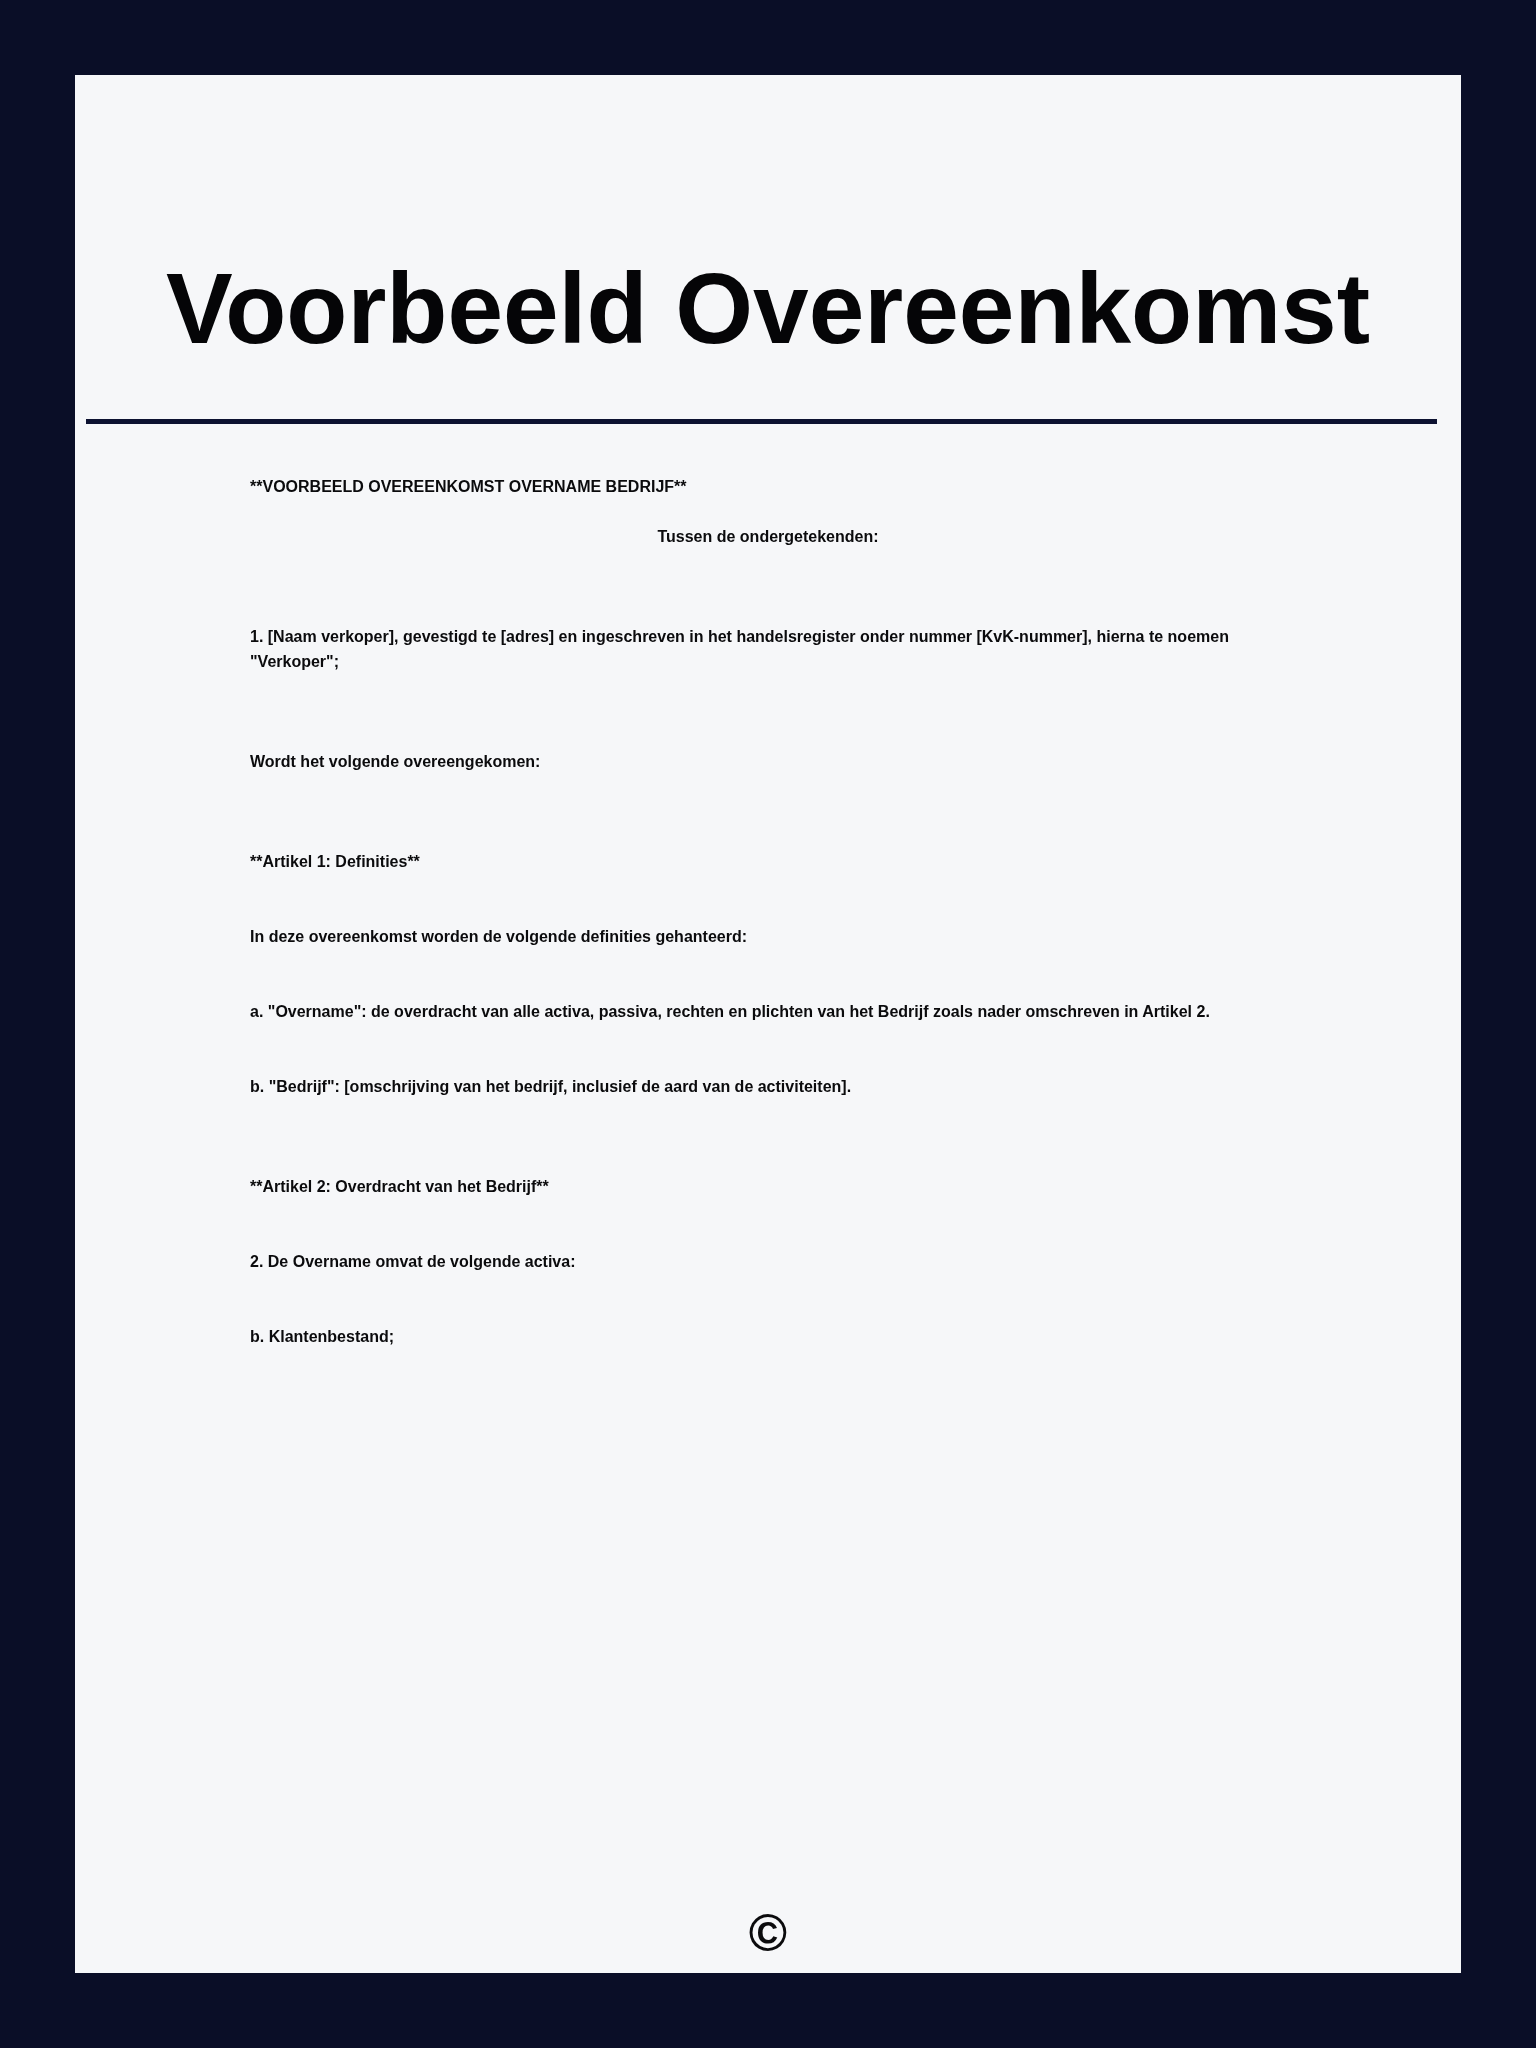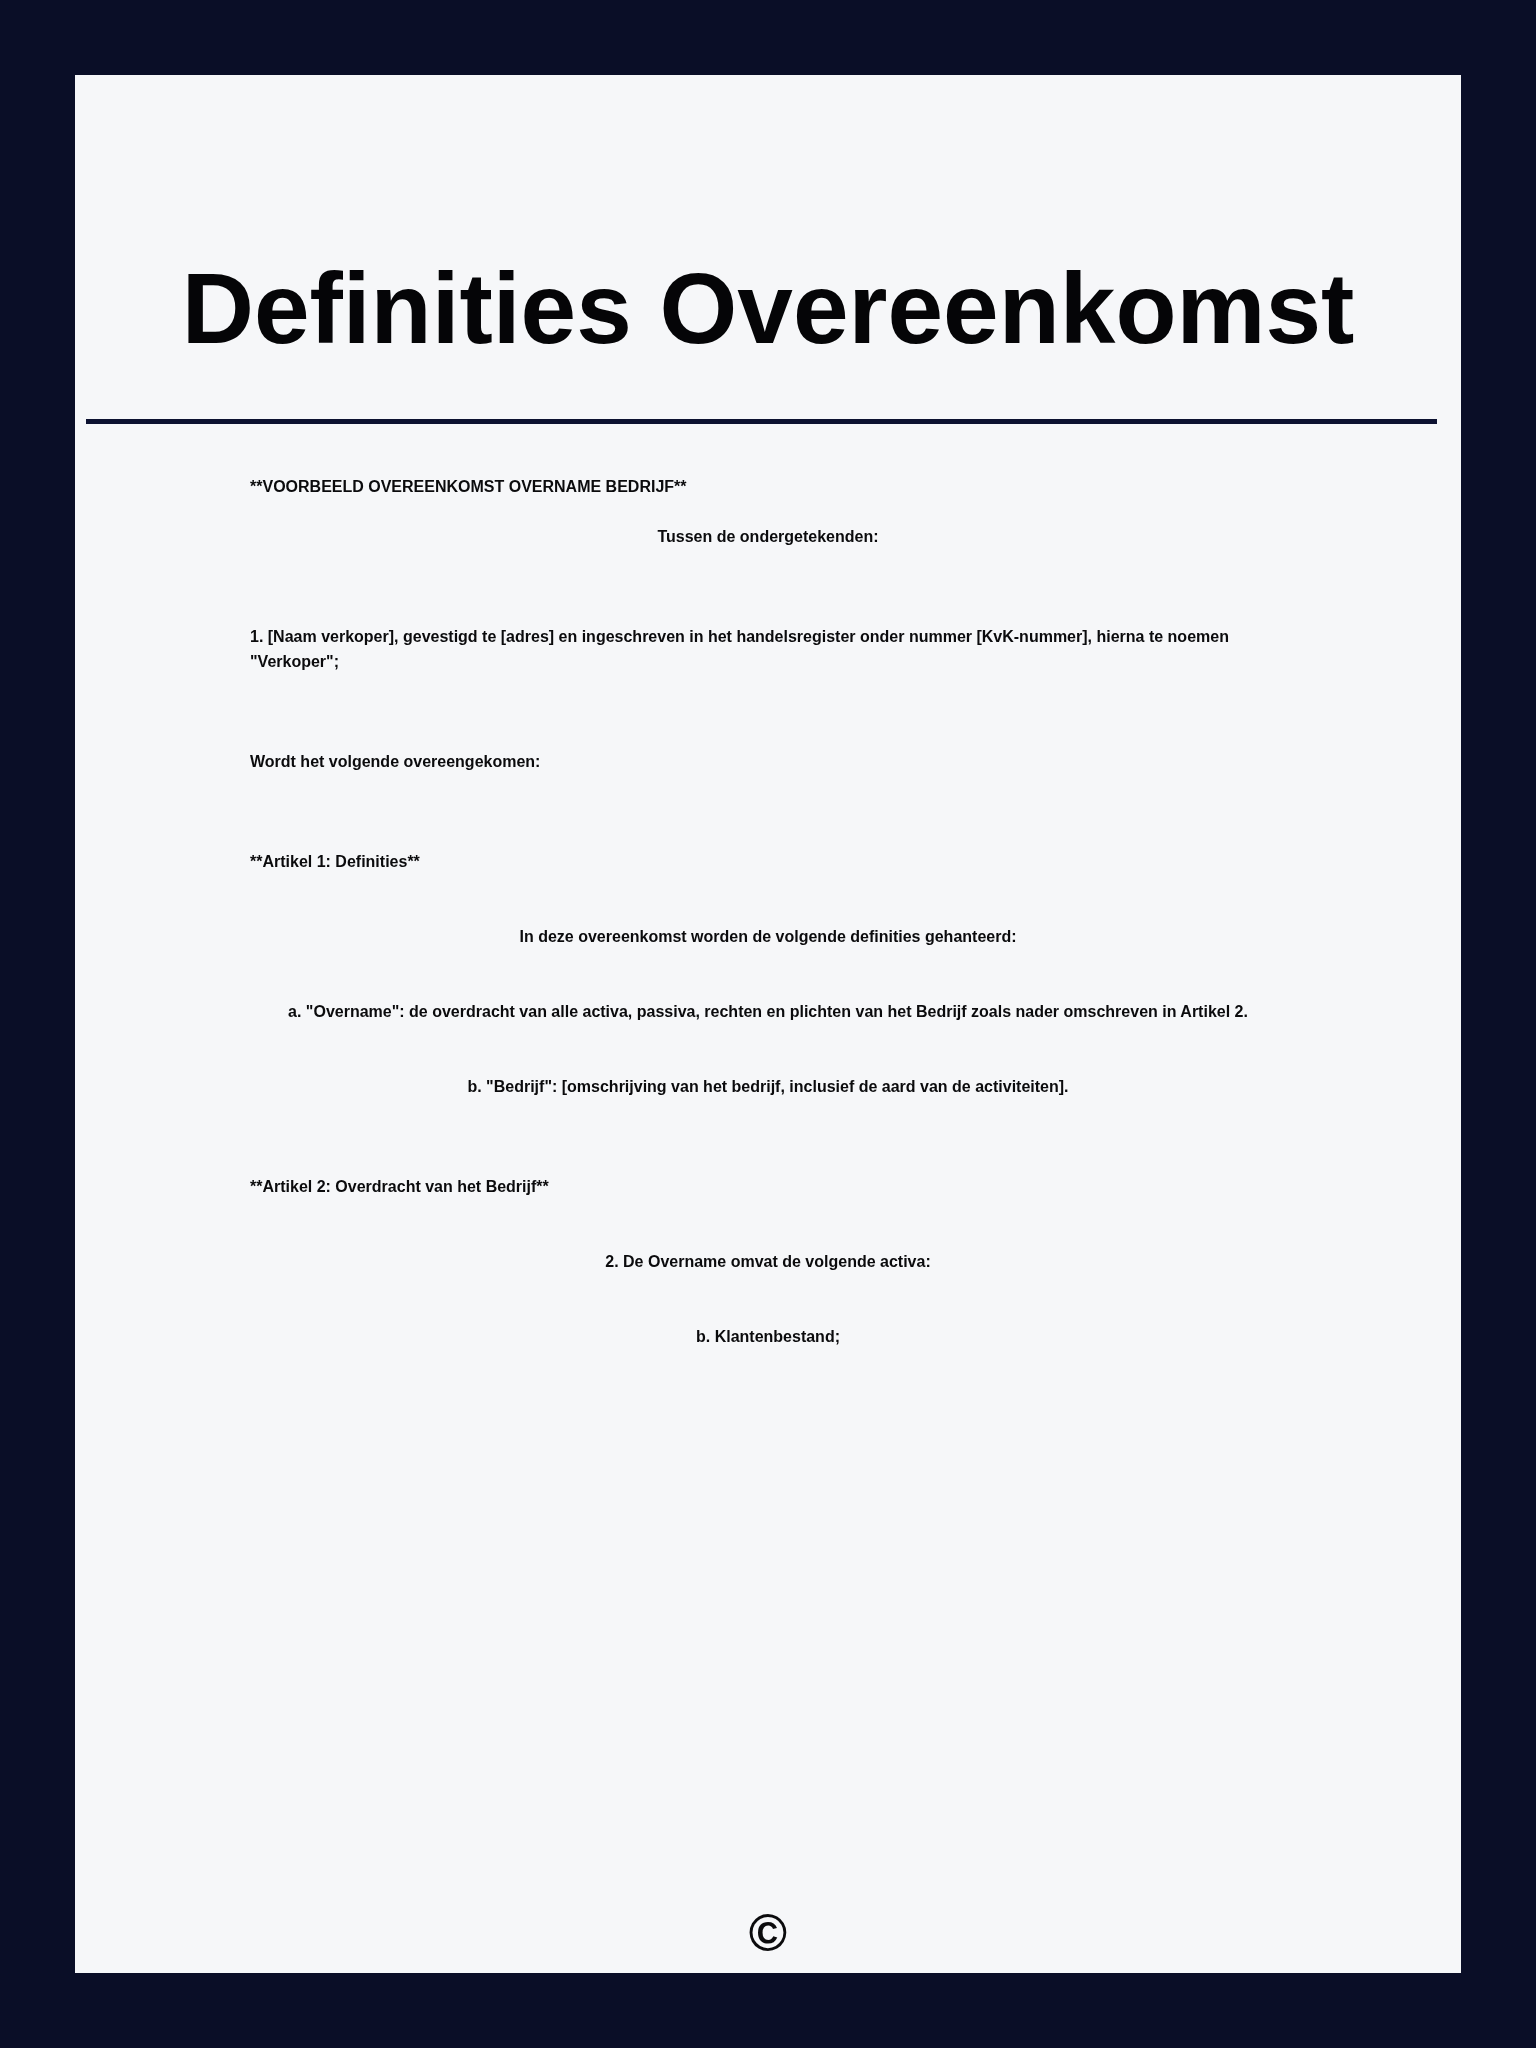--- a/index.html
+++ b/index.html
@@ -46,41 +46,41 @@
     width: 1036px;
     font-size: 16px;
     line-height: 25px;
     font-weight: bold;
     color: #0b0b0d;
   }
   .para {
     margin: 0;
   }
   .mt-s { margin-top: 25px; text-align: center; }
-  .mt-m { margin-top: 50px; text-align: center; }
+  .mt-m { margin-top: 50px; }
   .mt-l { margin-top: 75px; }
   .copyright {
     position: absolute;
     left: 0;
     right: 0;
     bottom: 14px;
     text-align: center;
     font-size: 52px;
     line-height: 1;
     font-weight: bold;
     color: #0b0b0d;
   }
 </style>
 </head>
 <body>
 
 <div class="sheet">
 
   <h1 class="doc-title">
-    <span class="line">Definities Overeenkomst</span>
+    <span class="line">Voorbeeld Overeenkomst</span>
   </h1>
 
   <div class="divider"></div>
 
   <div class="body-text">
     <p class="para">**VOORBEELD OVEREENKOMST OVERNAME BEDRIJF**</p>
     <p class="para mt-s">Tussen de ondergetekenden:</p>
     <p class="para mt-l">1. [Naam verkoper], gevestigd te [adres] en ingeschreven in het handelsregister onder nummer [KvK-nummer], hierna te noemen "Verkoper";</p>
     <p class="para mt-l">Wordt het volgende overeengekomen:</p>
     <p class="para mt-l">**Artikel 1: Definities**</p>

